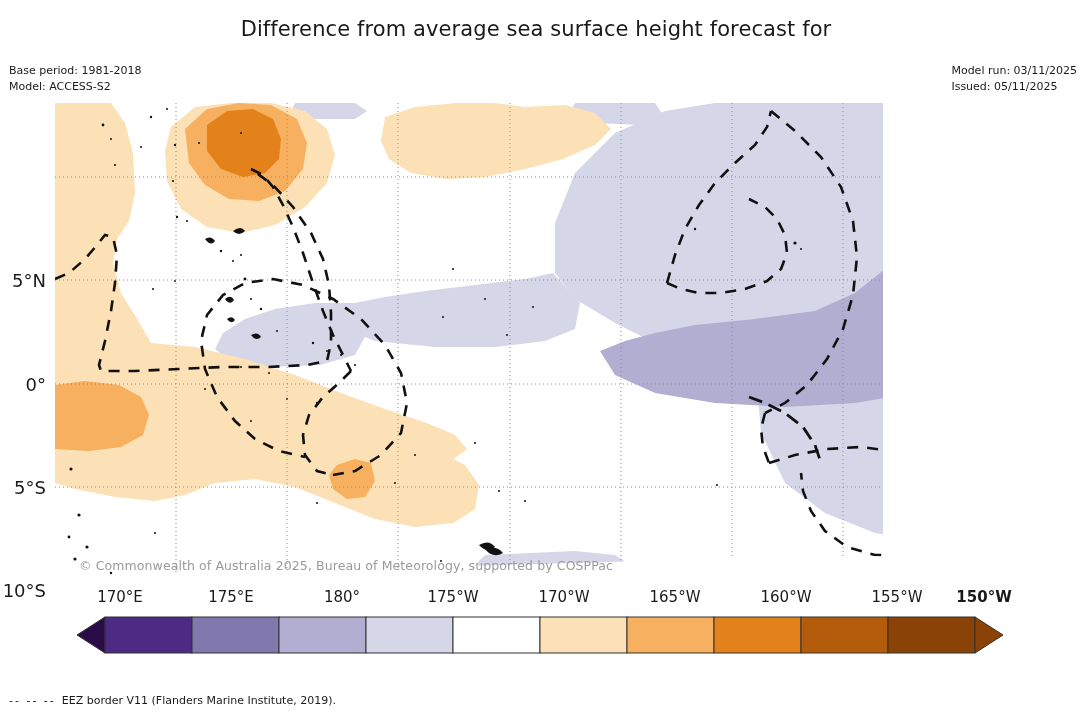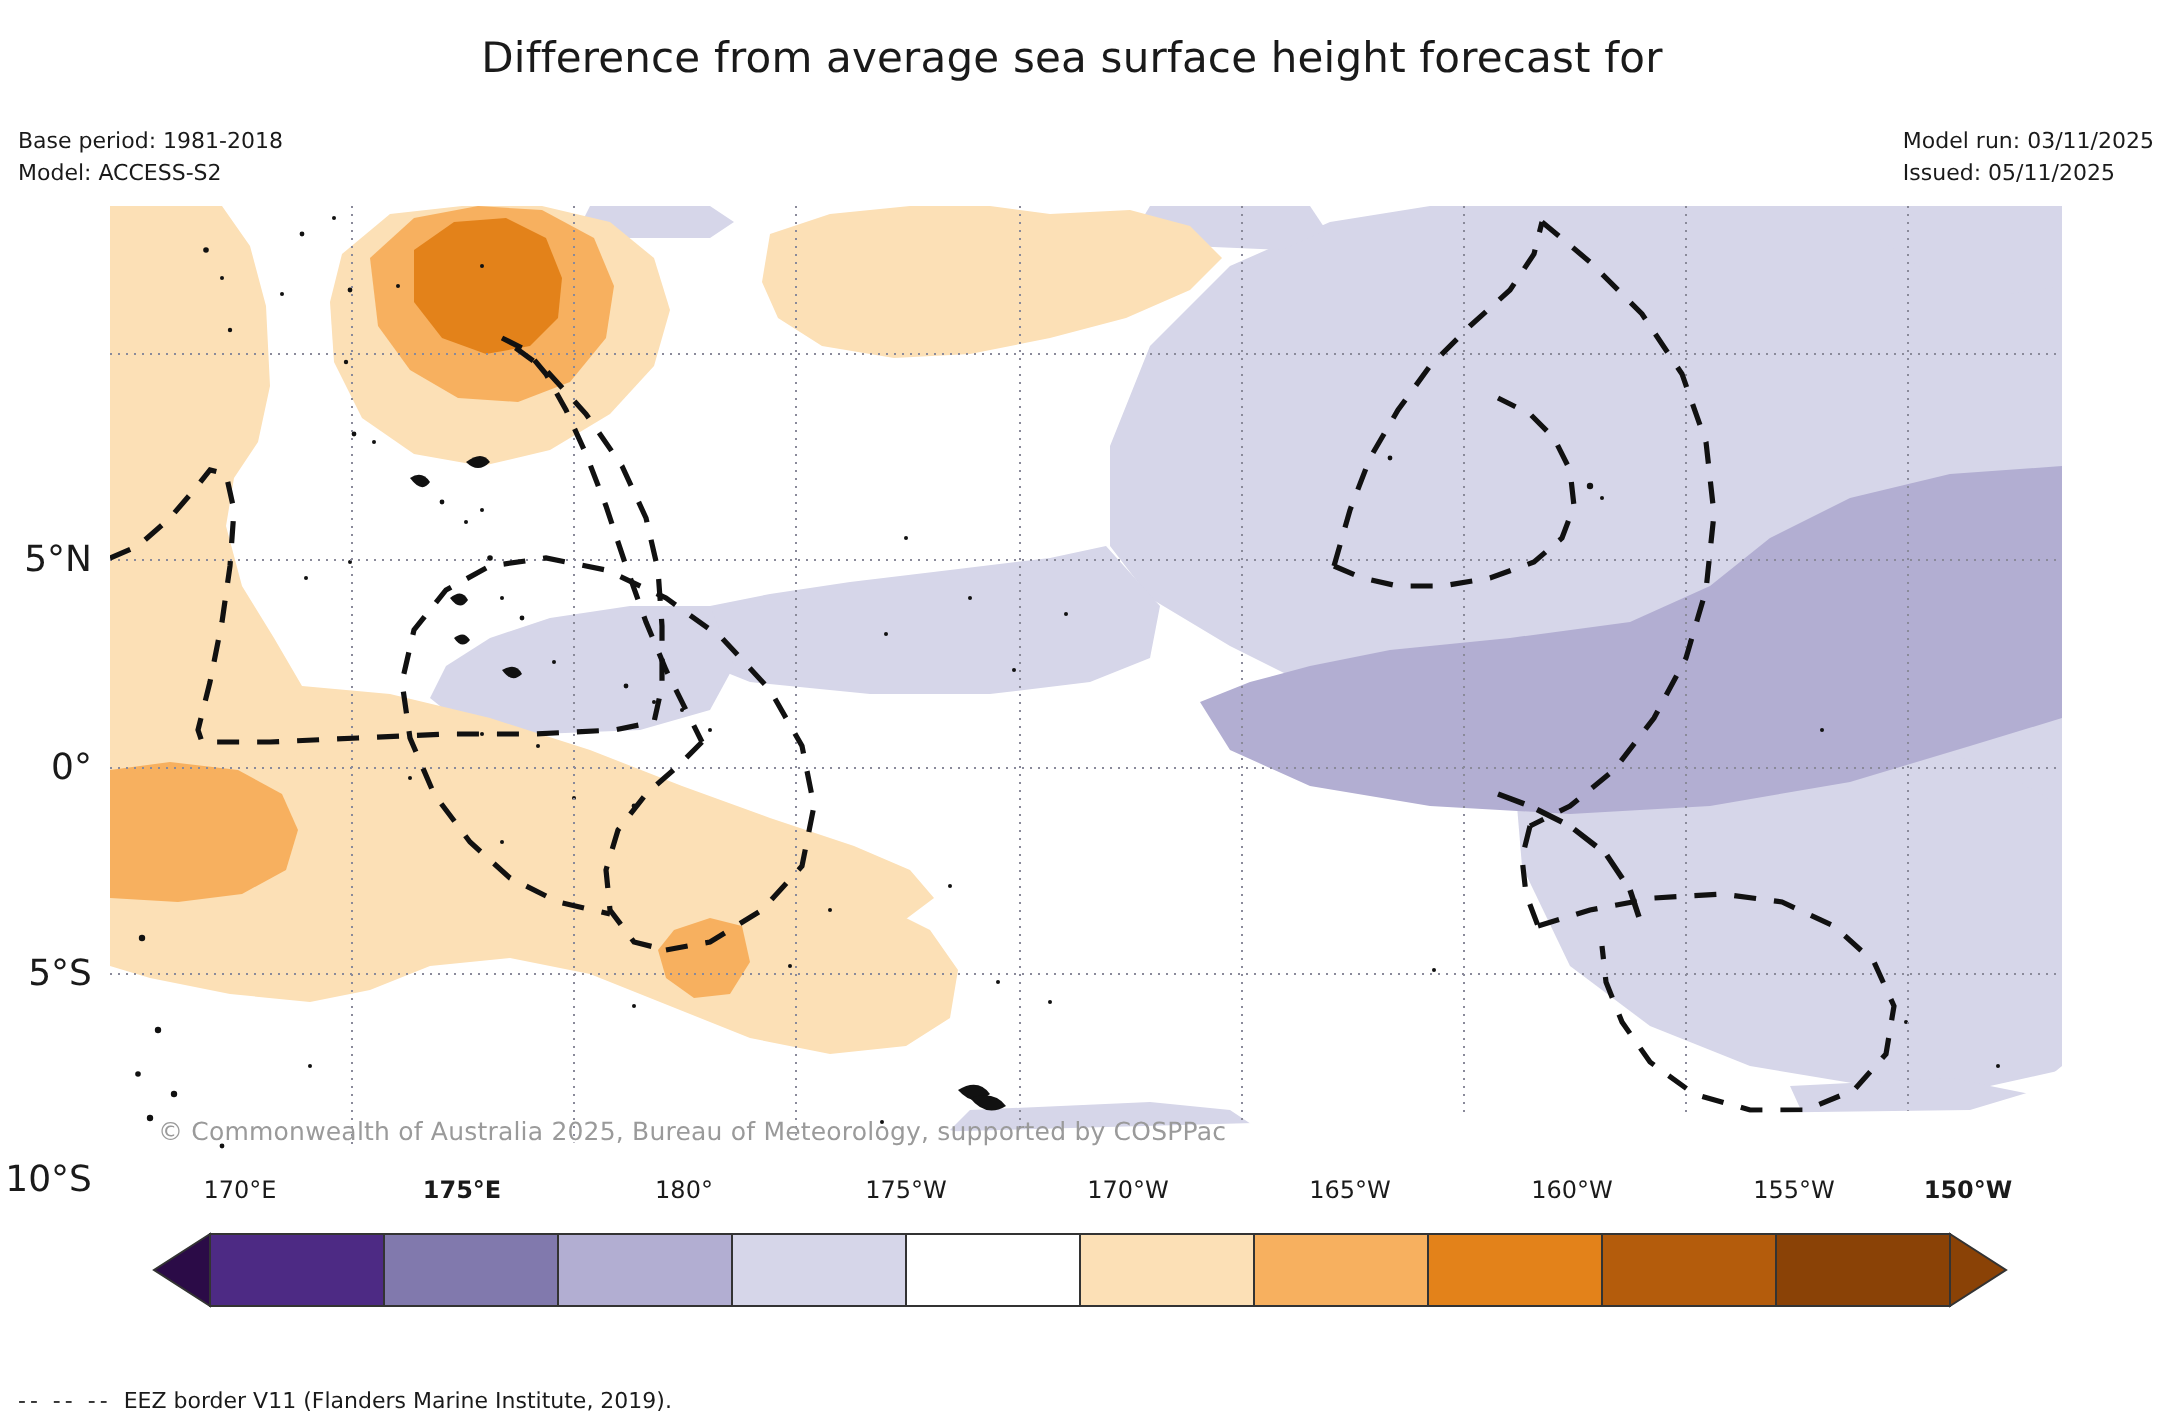--- a/index.html
+++ b/index.html
@@ -21,38 +21,38 @@
   }
   .meta-left{
     position:absolute;left:9px;top:63px;font-size:11px;line-height:1.45;color:#1a1a1a;
   }
   .meta-right{
     position:absolute;right:8px;top:63px;font-size:11px;line-height:1.45;color:#1a1a1a;text-align:left;
   }
 
   
   .map-wrap{
-    position:absolute;left:55px;top:103px;width:976px;height:475px;
+    position:absolute;left:55px;top:103px;width:828px;height:475px;
   }
   .map-clip{position:absolute;inset:0;overflow:hidden;}
   .map-svg{position:absolute;left:0;top:0;}
 
   .watermark{
     position:absolute;left:24px;top:455px;
     font-size:12.5px;color:#9a9a9a;white-space:nowrap;
     pointer-events:none;letter-spacing:.1px;
   }
 
   
   .ylab{
     position:absolute;right:1039px;font-size:18px;color:#1a1a1a;
     text-align:right;white-space:nowrap;transform:translateY(-50%);
   }
   .xlab{
-    position:absolute;top:588px;font-size:12px;color:#1a1a1a;
+    position:absolute;top:588px;font-size:15px;color:#1a1a1a;
     white-space:nowrap;transform:translateX(-50%);
   }
 
   
   .cbar-wrap{position:absolute;left:0;top:612px;width:1085px;height:60px;}
 
   
   .footer{
     position:absolute;left:9px;top:694px;font-size:11px;color:#1a1a1a;
     display:flex;align-items:center;gap:6px;white-space:nowrap;
@@ -265,21 +265,21 @@
 
     <div class="watermark">© Commonwealth of Australia 2025, Bureau of Meteorology, supported by COSPPac</div>
   </div>
 
   <div class="ylab" style="top:280px;">5°N</div>
   <div class="ylab" style="top:384px;">0°</div>
   <div class="ylab" style="top:487px;">5°S</div>
   <div class="ylab" style="top:590px;">10°S</div>
 
   <div class="xlab" style="left:120px;">170°E</div>
-  <div class="xlab" style="left:231px;font-weight:bold;">175°E</div>
+  <div class="xlab" style="left:231px;">175°E</div>
   <div class="xlab" style="left:342px;">180°</div>
   <div class="xlab" style="left:453px;">175°W</div>
   <div class="xlab" style="left:564px;">170°W</div>
   <div class="xlab" style="left:675px;">165°W</div>
   <div class="xlab" style="left:786px;">160°W</div>
   <div class="xlab" style="left:897px;">155°W</div>
   <div class="xlab" style="left:984px;font-weight:bold;">150°W</div>
 
   <div class="cbar-wrap">
     <svg width="1085" height="50" viewBox="0 0 1085 50">

